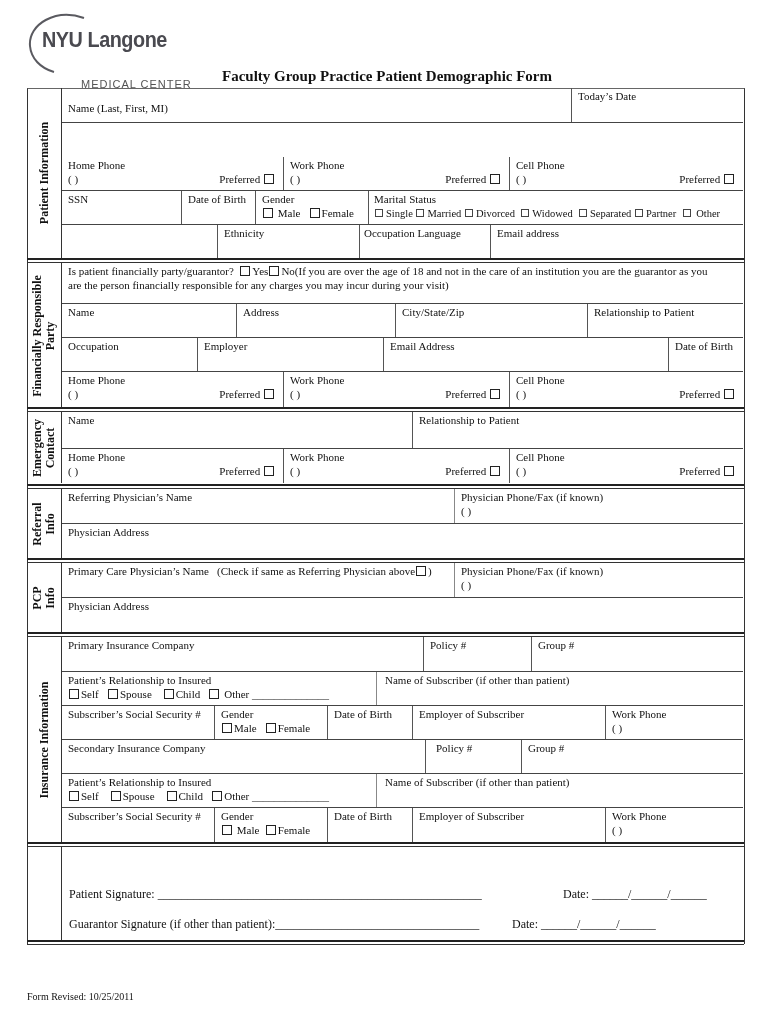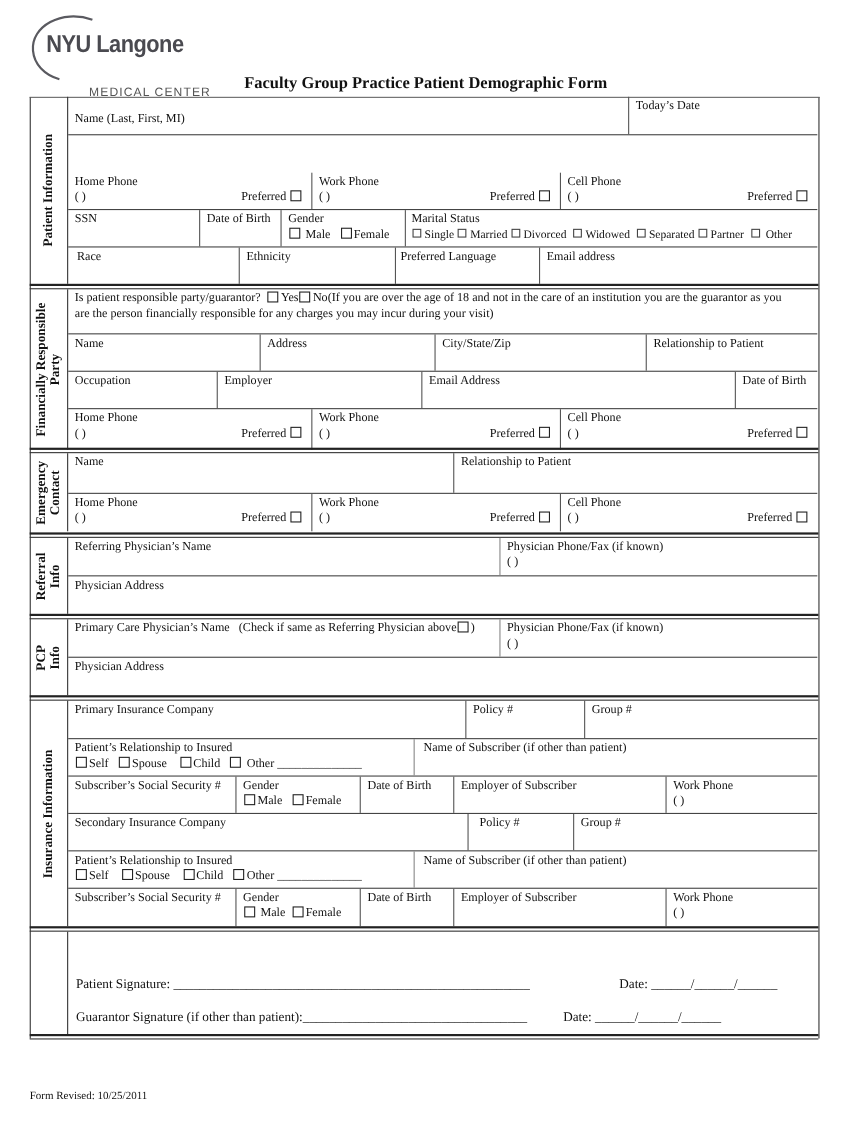--- a/index.html
+++ b/index.html
@@ -103,43 +103,40 @@
         <span><span class="sbox"></span><span>Divorced</span></span>&nbsp;
         <span><span class="sbox"></span><span>Widowed</span></span>&nbsp;
         <span><span class="sbox"></span><span>Separated</span></span>
         <span><span class="sbox"></span><span>Partner</span></span>&nbsp;
         <span><span class="sbox"></span> <span>Other</span></span>
       </span>
     </div>
   </div>
 
   <div class="row last" style="top:137px; height:33px;">
-    <div class="cell first" style="left:0; width:155px; padding-left:8px;">
-        <span class="lbl">Race</span>
-      </div>
     <div class="cell" style="left:155px; width:142px;">
         <span class="lbl">Ethnicity</span>
       </div>
     <div class="cell" style="left:297px; width:131px; padding-left:4px;">
-        <span class="lbl">Preferred Language</span>
+        <span class="lbl">Occupation Language</span>
       </div>
     <div class="cell" style="left:428px; right:0;">
         <span class="lbl">Email address</span>
       </div>
   </div>
 </div>
 <div class="dbl" style="top:258px;"></div>
 
 <div class="sect" style="top:263px; height:146px;">
   <div class="side">
     <div class="side-label"><span>Financially Responsible</span><br><span>Party</span></div>
   </div>
   <div class="row" style="top:0; height:41px;">
     <div class="cell first" style="left:0; right:0; font-size:11px;">
-      <span class="lbl"><span>Is patient responsible party/guarantor?</span>&nbsp;
+      <span class="lbl"><span>Is patient financially party/guarantor?</span>&nbsp;
         <span><span class="box"></span><span>Yes</span></span><span><span class="box"></span><span>No</span></span><span>(If you are over the age of 18 and not in the care of an institution you are the guarantor as you</span></span>
       <span class="sub">are the person financially responsible for any charges you may incur during your visit)</span>
     </div>
   </div>
   <div class="row" style="top:41px; height:34px;">
     <div class="cell first" style="left:0; width:174px;">
         <span class="lbl">Name</span>
       </div>
     <div class="cell" style="left:174px; width:159px;">
         <span class="lbl">Address</span>

